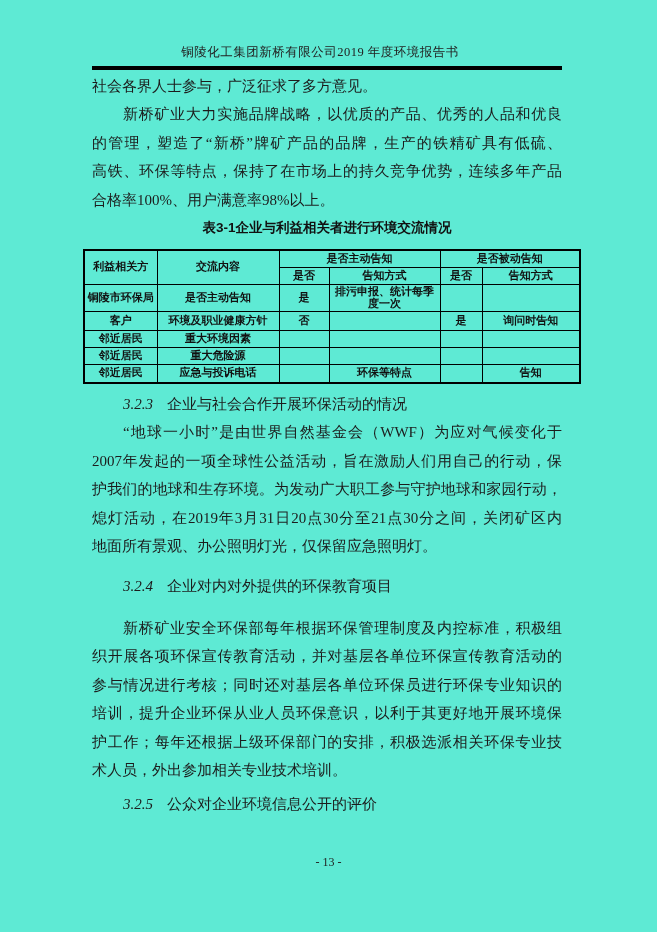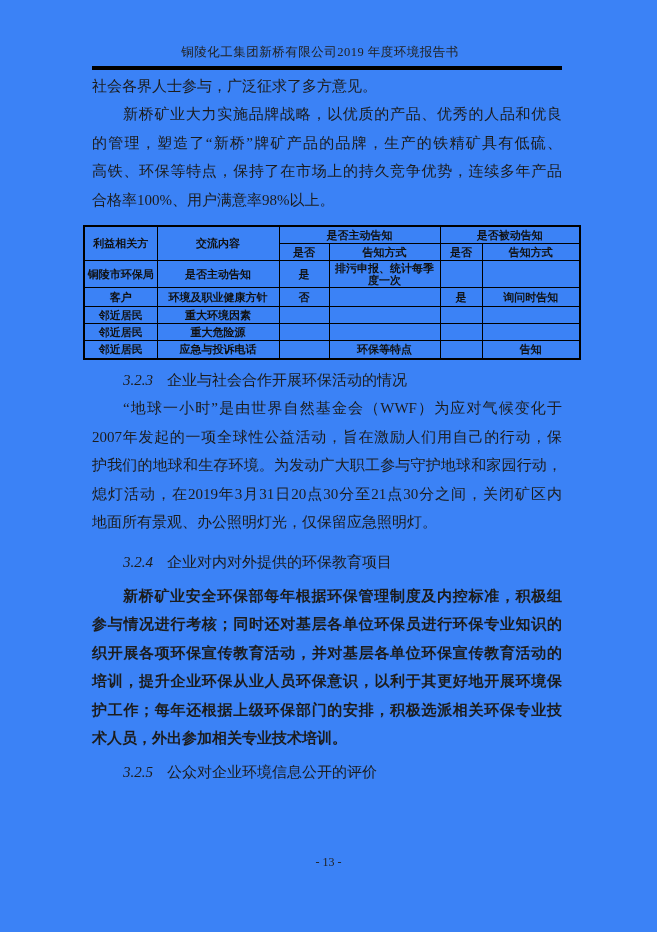--- a/index.html
+++ b/index.html
@@ -1,19 +1,19 @@
 <!DOCTYPE html>
 <html><head>
 <meta charset="utf-8">
 <style>
   html,body{margin:0;padding:0;background:#ffffff;}
   .page{
     position:relative;
     width:657px;height:932px;
-    background:#3b82f6;
+    background:#5eead4;
     font-family:"Liberation Serif","DejaVu Serif",serif;
     color:#1c1c1c;
     overflow:hidden;
   }
   .header-title{
     position:absolute;top:44px;left:0;width:640px;
     text-align:center;font-size:12.5px;color:#222;
     letter-spacing:0.5px;
   }
   .header-rule{
@@ -39,41 +39,41 @@
     line-height:20px;
     font-family:"Liberation Sans","DejaVu Sans",sans-serif;
   }
   table.env-table{
     margin-top:11px;margin-left:-9px;
     width:496px;
     border-collapse:collapse;
     border:2px solid #000;
     font-size:11px;font-weight:bold;color:#111;
     table-layout:fixed;
-    font-family:Liberation Serif, serif;
+    font-family:Liberation Mono, monospace;
   }
   table.env-table th, table.env-table td{
     border:1px solid #000;
     text-align:center;vertical-align:middle;
     padding:1px 2px;line-height:12px;
     overflow:hidden;
     font-weight:bold;
   }
   tr.h-row{height:17px;}
   tr.r-tall{height:26px;}
   tr.r-med{height:19px;}
   tr.r-std{height:17px;}
   .sec-heading{
     margin:0;padding-left:31px;
     font-size:15px;line-height:28.4px;font-weight:normal;
   }
   .sec-num{margin-right:14px;font-style:italic;}
   #s323{margin-top:6px;}
   #s324{margin-top:12px;}
-  #p4{margin-top:5px;font-weight:bold;}
+  #p4{margin-top:13px;}
   #s325{margin-top:6px;}
   .page-number{
     position:absolute;top:855px;left:0;width:657px;
     text-align:center;font-size:12px;color:#222;
   }
 </style>
 </head>
 <body>
 
 <div class="page">
@@ -87,20 +87,21 @@
       <div class="line end">社会各界人士参与，广泛征求了多方意见。</div>
     </div>
 
     <div class="para" id="p2">
       <div class="line first">新桥矿业大力实施品牌战略，以优质的产品、优秀的人品和优良</div>
       <div class="line">的管理，塑造了“新桥”牌矿产品的品牌，生产的铁精矿具有低硫、</div>
       <div class="line">高铁、环保等特点，保持了在市场上的持久竞争优势，连续多年产品</div>
       <div class="line end">合格率100%、用户满意率98%以上。</div>
     </div>
 
+    <div class="table-title">表3-1企业与利益相关者进行环境交流情况</div>
 
     <table class="env-table">
       <colgroup>
         <col style="width:73px">
           <col style="width:122px">
           <col style="width:50px">
         <col style="width:111px">
           <col style="width:42px">
           <col style="width:98px">
       </colgroup>
@@ -171,22 +172,22 @@
       <div class="line">熄灯活动，在2019年3月31日20点30分至21点30分之间，关闭矿区内</div>
       <div class="line end">地面所有景观、办公照明灯光，仅保留应急照明灯。</div>
     </div>
 
     <div class="sec-heading" id="s324">
       <span class="sec-num">3.2.4</span><span>企业对内对外提供的环保教育项目</span>
     </div>
 
     <div class="para" id="p4">
       <div class="line first">新桥矿业安全环保部每年根据环保管理制度及内控标准，积极组</div>
+      <div class="line">织开展各项环保宣传教育活动，并对基层各单位环保宣传教育活动的</div>
       <div class="line">参与情况进行考核；同时还对基层各单位环保员进行环保专业知识的</div>
-      <div class="line">织开展各项环保宣传教育活动，并对基层各单位环保宣传教育活动的</div>
       <div class="line">培训，提升企业环保从业人员环保意识，以利于其更好地开展环境保</div>
       <div class="line">护工作；每年还根据上级环保部门的安排，积极选派相关环保专业技</div>
       <div class="line end">术人员，外出参加相关专业技术培训。</div>
     </div>
 
     <div class="sec-heading" id="s325">
       <span class="sec-num">3.2.5</span><span>公众对企业环境信息公开的评价</span>
     </div>
 
   </div>

